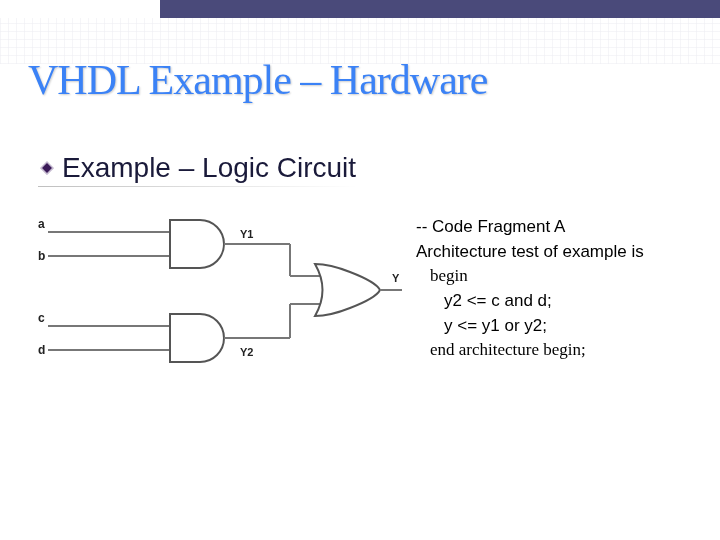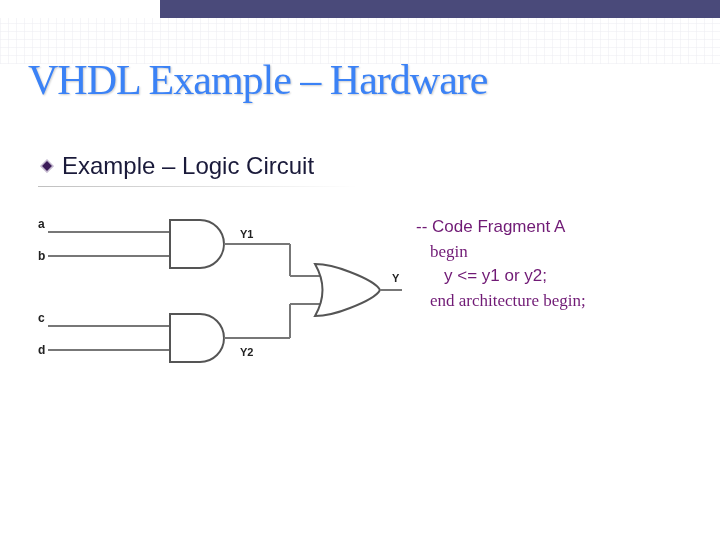--- a/index.html
+++ b/index.html
@@ -42,41 +42,41 @@
     align-items: center;
     gap: 8px;
   }
   .bullet-icon {
     display: inline-block;
     width: 14px; height: 14px;
     position: relative;
   }
   .bullet-text {
     font-family: Verdana, Geneva, sans-serif;
-    font-size: 24px;
+    font-size: 28px;
     color: #1a1a3a;
   }
   .shadow-line {
     position: absolute;
     left: 38px; top: 186px;
     width: 320px; height: 1px;
     background: linear-gradient(90deg, rgba(0,0,0,0.25), rgba(0,0,0,0));
   }
   .circuit {
     position: absolute;
     top: 210px; left: 30px;
     width: 380px; height: 180px;
   }
   .code-block {
     position: absolute;
     top: 215px; left: 416px;
     font-family: Arial, Helvetica, sans-serif;
     font-size: 17px;
     line-height: 1.45;
-    color: #701a75;
+    color: #000000;
   }
   .code-block .ind1 { padding-left: 14px; font-family: Liberation Serif, serif; }
   .code-block .ind2 { padding-left: 28px; }
 </style>
 </head>
 <body>
 
 <div class="top-bar"></div>
 <div class="faint-grid"></div>
 
@@ -123,16 +123,18 @@
 
     <path d="M285 54 Q300 54 320 62 Q346 72 350 80 Q346 88 320 98 Q300 106 285 106 Q300 80 285 54 Z" fill="#fff" stroke="#555" stroke-width="2"></path>
 
     <line x1="350" y1="80" x2="372" y2="80" stroke="#777" stroke-width="2"></line>
     <text x="362" y="72" font-family="Arial" font-size="11" fill="#222" font-weight="bold">Y</text>
   </svg>
 </div>
 
 <div class="code-block">
   <div>--  Code Fragment A</div>
+  <div>Architecture test of example is</div>
   <div class="ind1">begin</div>
+  <div class="ind2">y2 &lt;= c and d;</div>
   <div class="ind2">y   &lt;= y1 or y2;</div>
   <div class="ind1">end architecture begin;</div>
 </div>
 
 </body></html>

